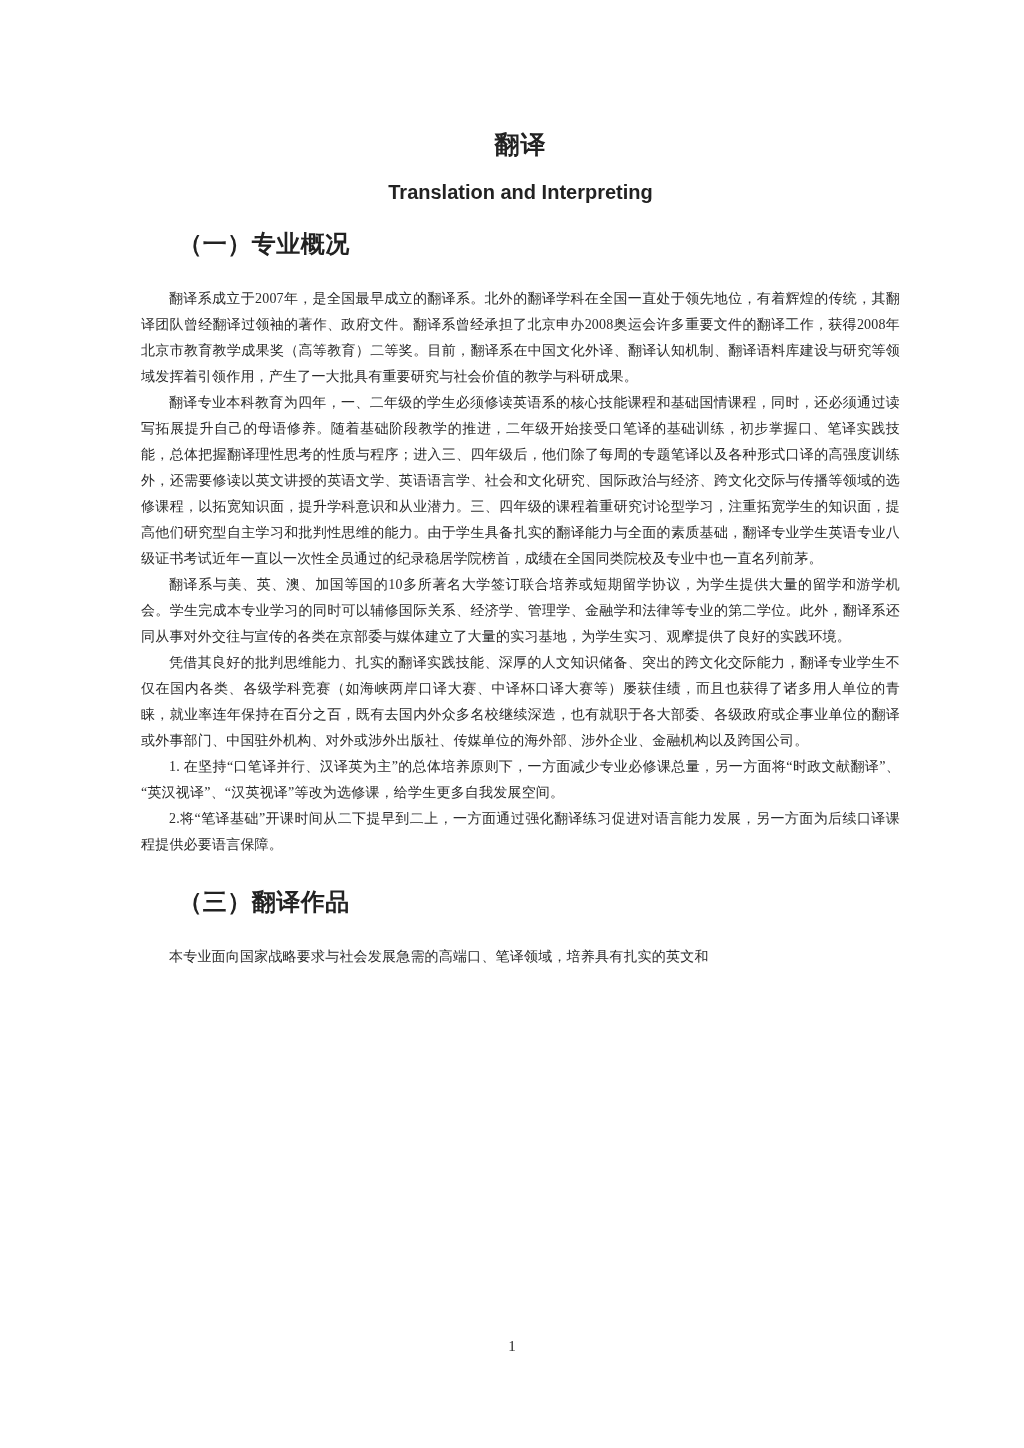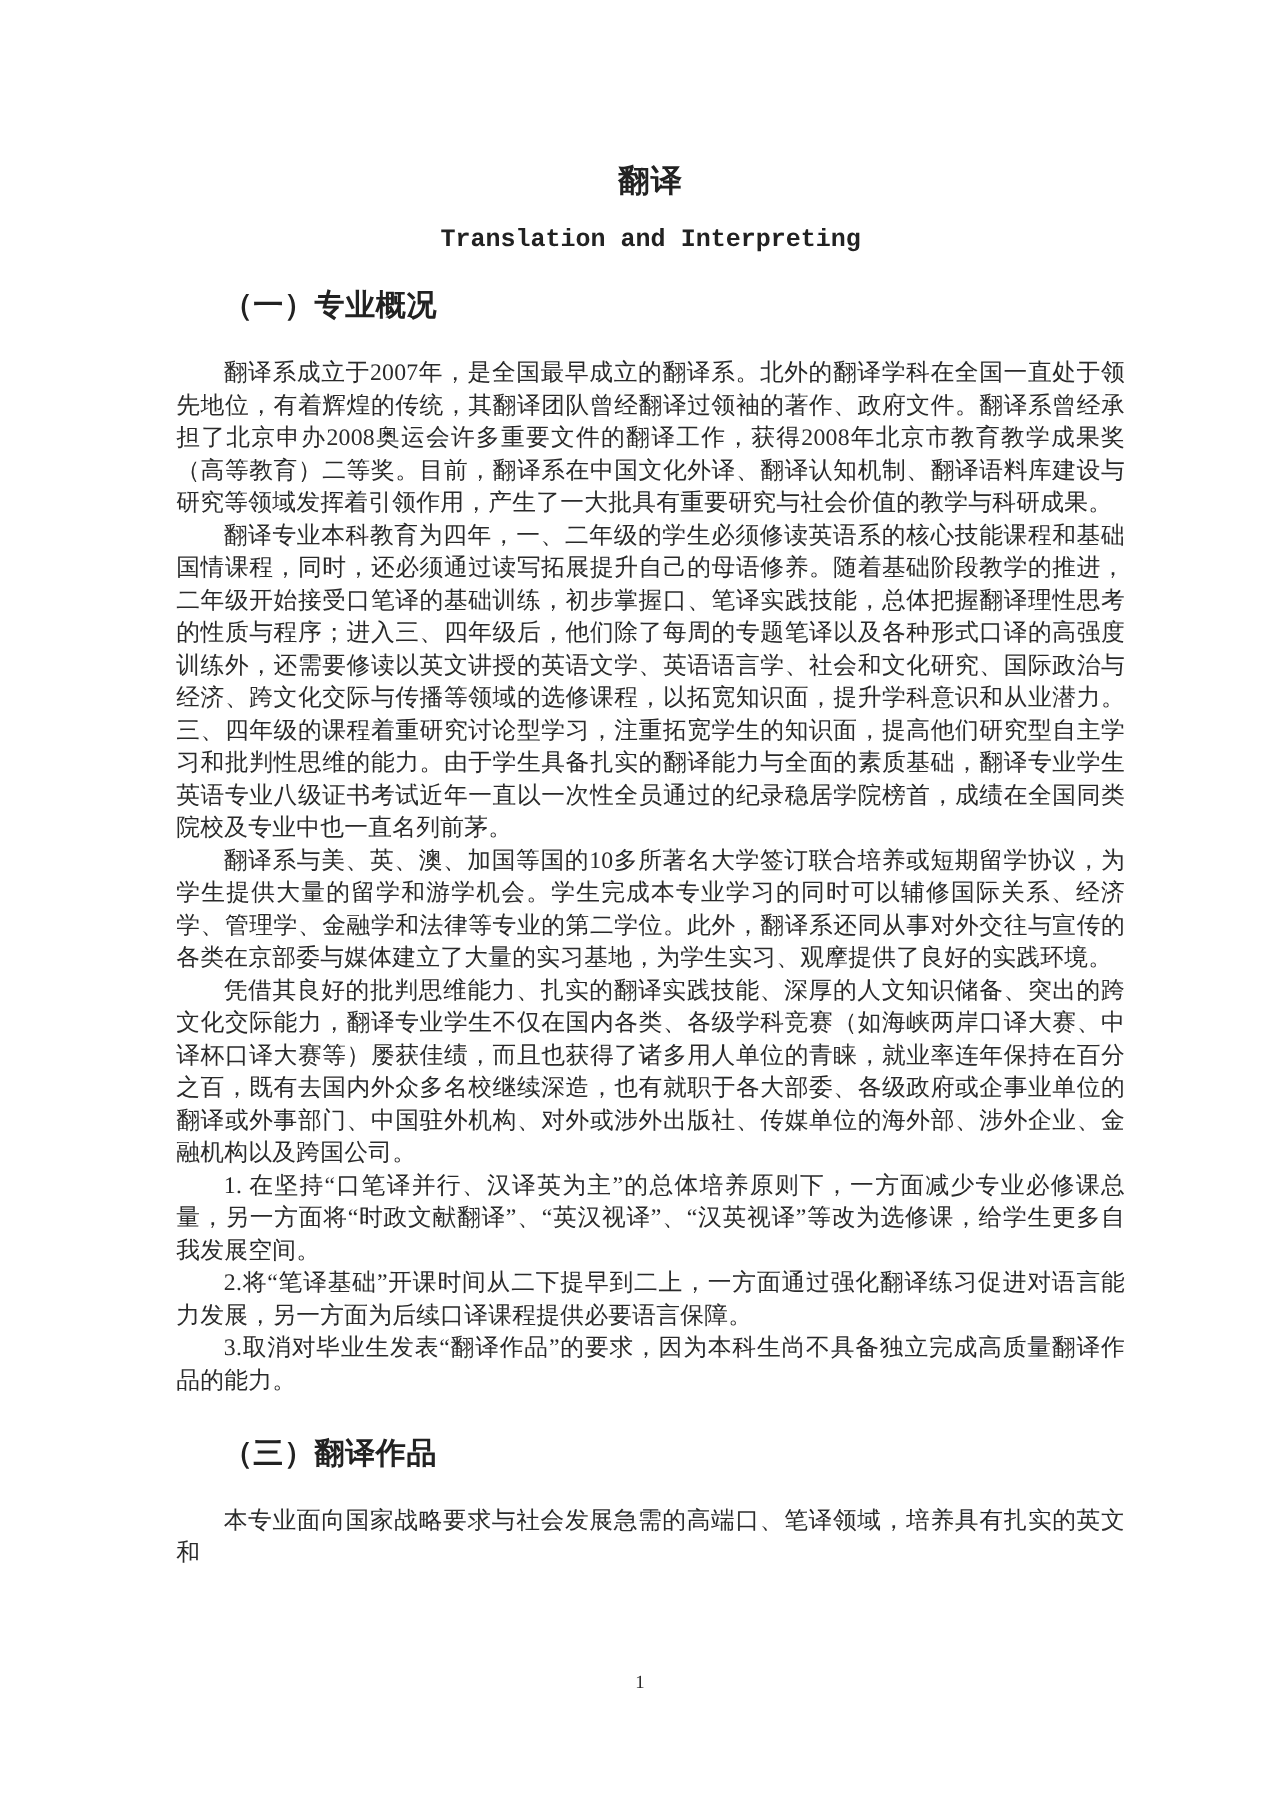--- a/index.html
+++ b/index.html
@@ -23,40 +23,40 @@
     text-align: center;
     font-family: "Liberation Sans", "DejaVu Sans", sans-serif;
     font-size: 25px;
     font-weight: 700;
     letter-spacing: 1px;
     color: #222;
   }
   .doc-subtitle {
     margin: 0 0 24px 0;
     text-align: center;
-    font-family: Liberation Mono, monospace;
+    font-family: Liberation Sans, sans-serif;
     font-size: 20px;
     font-weight: 700;
     color: #222;
   }
   .section-heading {
     font-family: "Liberation Sans", "DejaVu Sans", sans-serif;
     font-size: 24px;
     font-weight: 700;
     color: #222;
     margin: 28px 0 26px 0;
     text-indent: 1.55em;
     letter-spacing: 0.5px;
   }
   .section-heading.first {
     margin-top: 0;
   }
   .body-para {
     margin: 0;
-    font-size: 19px;
+    font-size: 14px;
     line-height: 26px;
     text-align: justify;
     text-indent: 2em;
     letter-spacing: 0.2px;
     color: #2a2a2a;
   }
   .page-footer {
     position: absolute;
     top: 1338px;
     left: 0;
@@ -79,21 +79,20 @@
     <h2 class="section-heading first">（一）专业概况</h2>
     <p class="body-para">翻译系成立于2007年，是全国最早成立的翻译系。北外的翻译学科在全国一直处于领先地位，有着辉煌的传统，其翻译团队曾经翻译过领袖的著作、政府文件。翻译系曾经承担了北京申办2008奥运会许多重要文件的翻译工作，获得2008年北京市教育教学成果奖（高等教育）二等奖。目前，翻译系在中国文化外译、翻译认知机制、翻译语料库建设与研究等领域发挥着引领作用，产生了一大批具有重要研究与社会价值的教学与科研成果。</p>
     <p class="body-para">翻译专业本科教育为四年，一、二年级的学生必须修读英语系的核心技能课程和基础国情课程，同时，还必须通过读写拓展提升自己的母语修养。随着基础阶段教学的推进，二年级开始接受口笔译的基础训练，初步掌握口、笔译实践技能，总体把握翻译理性思考的性质与程序；进入三、四年级后，他们除了每周的专题笔译以及各种形式口译的高强度训练外，还需要修读以英文讲授的英语文学、英语语言学、社会和文化研究、国际政治与经济、跨文化交际与传播等领域的选修课程，以拓宽知识面，提升学科意识和从业潜力。三、四年级的课程着重研究讨论型学习，注重拓宽学生的知识面，提高他们研究型自主学习和批判性思维的能力。由于学生具备扎实的翻译能力与全面的素质基础，翻译专业学生英语专业八级证书考试近年一直以一次性全员通过的纪录稳居学院榜首，成绩在全国同类院校及专业中也一直名列前茅。</p>
     <p class="body-para">翻译系与美、英、澳、加国等国的10多所著名大学签订联合培养或短期留学协议，为学生提供大量的留学和游学机会。学生完成本专业学习的同时可以辅修国际关系、经济学、管理学、金融学和法律等专业的第二学位。此外，翻译系还同从事对外交往与宣传的各类在京部委与媒体建立了大量的实习基地，为学生实习、观摩提供了良好的实践环境。</p>
     <p class="body-para">凭借其良好的批判思维能力、扎实的翻译实践技能、深厚的人文知识储备、突出的跨文化交际能力，翻译专业学生不仅在国内各类、各级学科竞赛（如海峡两岸口译大赛、中译杯口译大赛等）屡获佳绩，而且也获得了诸多用人单位的青睐，就业率连年保持在百分之百，既有去国内外众多名校继续深造，也有就职于各大部委、各级政府或企事业单位的翻译或外事部门、中国驻外机构、对外或涉外出版社、传媒单位的海外部、涉外企业、金融机构以及跨国公司。</p>
   </section>
 
   <section>
     <p class="body-para">1. 在坚持“口笔译并行、汉译英为主”的总体培养原则下，一方面减少专业必修课总量，另一方面将“时政文献翻译”、“英汉视译”、“汉英视译”等改为选修课，给学生更多自我发展空间。</p>
     <p class="body-para">2.将“笔译基础”开课时间从二下提早到二上，一方面通过强化翻译练习促进对语言能力发展，另一方面为后续口译课程提供必要语言保障。</p>
-    <p class="body-para">3.取消对毕业生发表“翻译作品”的要求，因为本科生尚不具备独立完成高质量翻译作品的能力。</p>
   </section>
 
   <section>
     <h2 class="section-heading">（三）翻译作品</h2>
     <p class="body-para">本专业面向国家战略要求与社会发展急需的高端口、笔译领域，培养具有扎实的英文和</p>
   </section>
 
   <div class="page-footer">1</div>
 
 </div>

